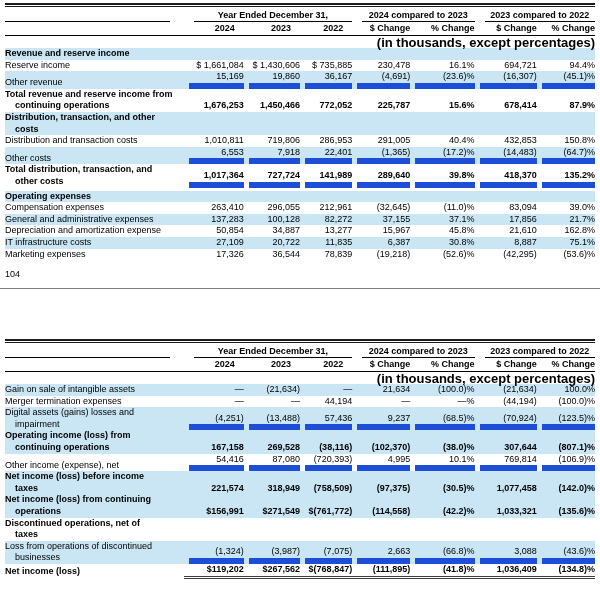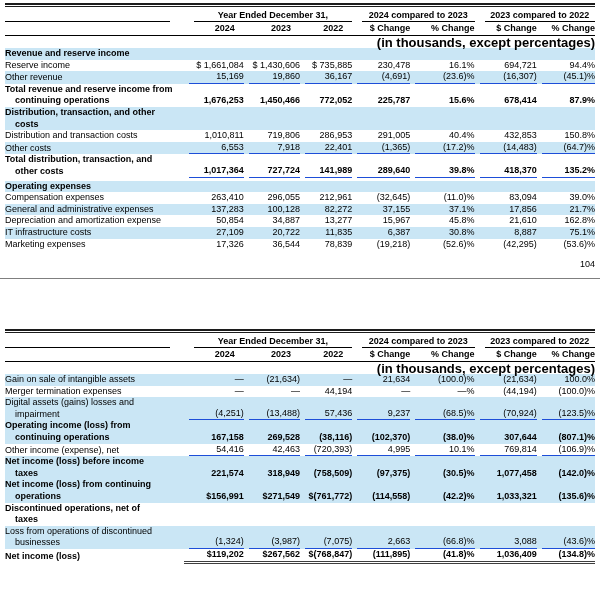--- a/index.html
+++ b/index.html
@@ -19,27 +19,27 @@
   .stub { padding-right:14px; }
   .stubline { border-bottom:1px solid #000; height:0; }
   tr.subhdr td { border-bottom:1px solid #000; text-align:right; line-height:12.5px; }
   tr.subhdr td.yr { padding-right:9px; }
   td.units { text-align:right; font-weight:bold; font-size:13px; line-height:11.5px; padding-top:1px; }
   tbody td { line-height:11.6px; }
   td.lbl { white-space:nowrap; overflow:hidden; }
   .ind { padding-left:10px; }
   td.num { text-align:right; white-space:nowrap; padding-left:5px; }
   .cv { display:block; }
-  .useg { border-bottom:1px solid #1d4ed8; }
+  .useg { border-bottom:6px solid #1d4ed8; }
   tr.shaded td { background:#cae6f5; }
   tr.bold td, tr.section td { font-weight:bold; }
   tr.u-cont td.num { border-bottom:2px solid #3f3f3f; }
   tr.u-dbl td.num { border-bottom:3px double #3f3f3f; }
   tr.gap-above td { border-top:3px solid #fff; }
-  .page-number { text-align:right; margin-top:9px; line-height:11px; }
+  .page-number { text-align:left; margin-top:9px; line-height:11px; }
   .page-divider { border-top:1px solid #7f7f7f; margin:8px -5px 0 -5px; }
   .gap-block { height:50px; }
 </style>
 </head>
 <body>
 
 <div class="page">
 
   <div class="top-rule"></div>
   <table>
@@ -564,21 +564,21 @@
           <td class="num">
             <div class="cv">(807.1)%</div>
           </td>
         </tr>
         <tr>
           <td class="lbl">Other income (expense), net</td>
           <td class="num">
             <div class="cv useg">54,416</div>
           </td>
           <td class="num">
-            <div class="cv useg">42,463</div>
+            <div class="cv useg">87,080</div>
           </td>
           <td class="num">
             <div class="cv useg">(720,393)</div>
           </td>
           <td class="num">
             <div class="cv useg">4,995</div>
           </td>
           <td class="num">
             <div class="cv useg">10.1%</div>
           </td>

